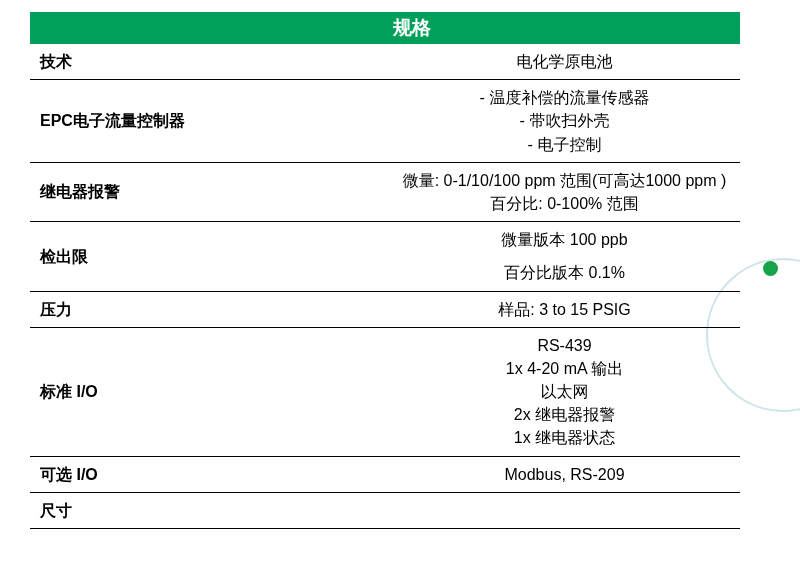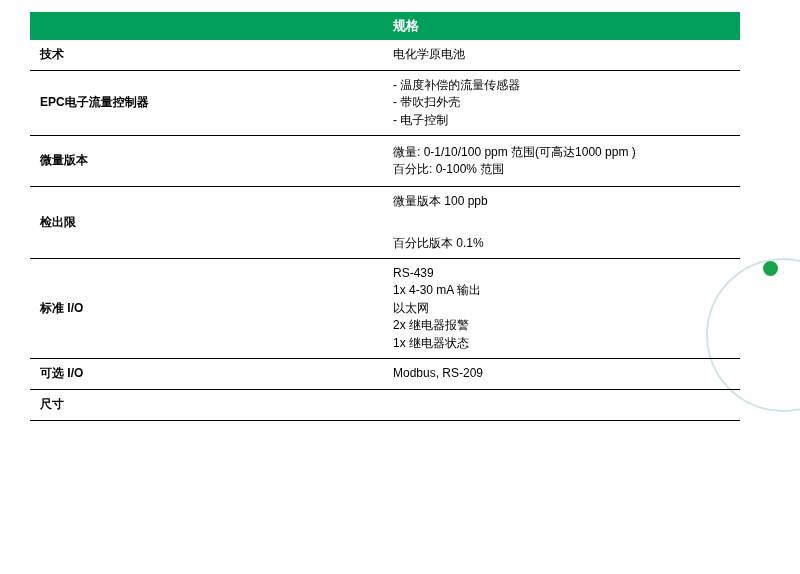--- a/index.html
+++ b/index.html
@@ -46,55 +46,56 @@
     border-collapse: collapse;
     width: 100%;
     table-layout: fixed;
   }
   table.spec col.c1 { width: 355px; }
   table.spec col.c2 { width: 355px; }
 
   thead th {
     background: #00a05a;
     color: #ffffff;
-    font-size: 13px;
+    font-size: 19px;
     font-weight: bold;
     height: 22px;
     padding: 3px 8px;
     text-align: left;
     border: none;
   }
   thead th.left-head {
     
   }
 
   tbody td {
     border-bottom: 1px solid #000000;
-    font-size: 12px;
+    font-size: 16px;
     color: #000000;
     padding: 6px 4px 6px 8px;
     vertical-align: middle;
     line-height: 1.45;
   }
   tbody td.label {
     font-weight: bold;
     padding-left: 10px;
   }
   tbody td.value {
     font-weight: normal;
   }
   tbody tr.tall td { height: 38px; }
   tbody tr.short td { height: 18px; }
 
   .multiline span {
     display: block;
+    text-align: center;
   }
   .stacked-sub {
     display: block;
-    margin-top: 24px;
+    margin-top: 10px;
   }
 </style>
 </head>
 <body>
 
 <div class="deco-arc"></div>
 <div class="deco-dot"></div>
 
 <div class="spec-table-wrap">
   <table class="spec">
@@ -117,38 +118,44 @@
         </tr>
         <tr class="tall">
           <td class="label">EPC电子流量控制器</td>
           <td class="value multiline">
             <span>- 温度补偿的流量传感器</span>
             <span>- 带吹扫外壳</span>
             <span>- 电子控制</span>
           </td>
         </tr>
         <tr class="tall">
-          <td class="label">微量版本</td>
+          <td class="label">继电器报警</td>
           <td class="value multiline">
             <span>微量: 0-1/10/100 ppm 范围(可高达1000 ppm )</span>
             <span>百分比: 0-100% 范围</span>
           </td>
         </tr>
         <tr class="tall">
           <td class="label">检出限</td>
           <td class="value multiline">
             <span>微量版本  100 ppb</span>
             <span class="stacked-sub">百分比版本  0.1%</span>
           </td>
         </tr>
+        <tr class="short">
+          <td class="label">压力</td>
+          <td class="value multiline">
+            <span>样品: 3 to 15 PSIG</span>
+          </td>
+        </tr>
         <tr class="tall">
           <td class="label">标准 I/O</td>
           <td class="value multiline">
             <span>RS-439</span>
-            <span>1x 4-30 mA 输出</span>
+            <span>1x 4-20 mA 输出</span>
             <span>以太网</span>
             <span>2x 继电器报警</span>
             <span>1x 继电器状态</span>
           </td>
         </tr>
         <tr class="short">
           <td class="label">可选  I/O</td>
           <td class="value multiline">
             <span>Modbus, RS-209</span>
           </td>

